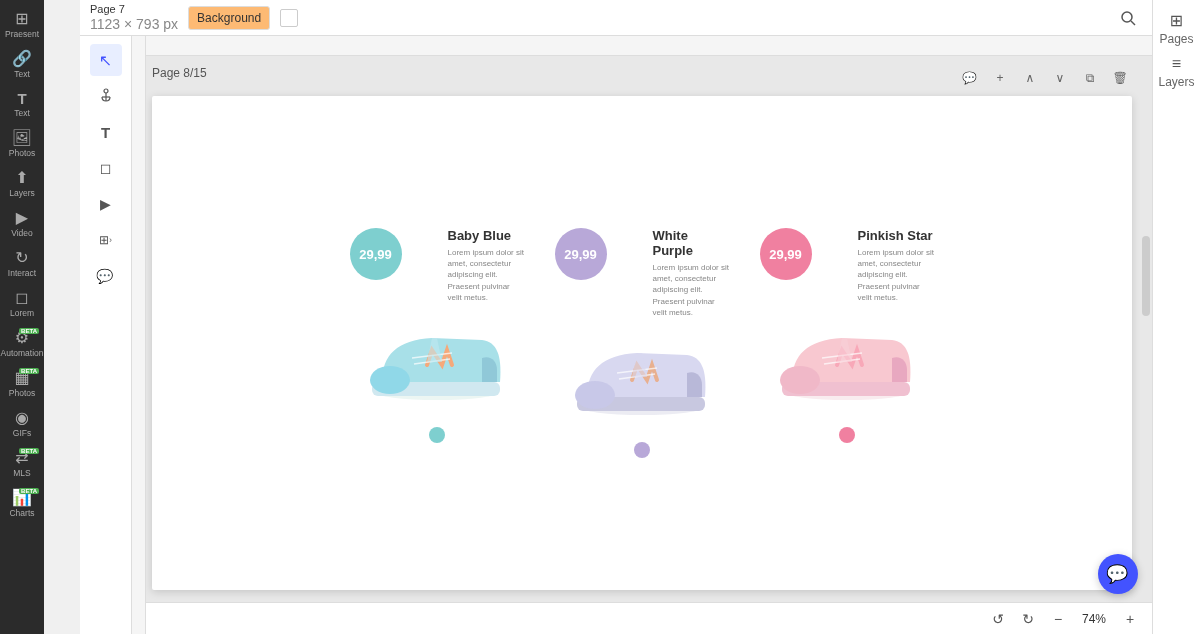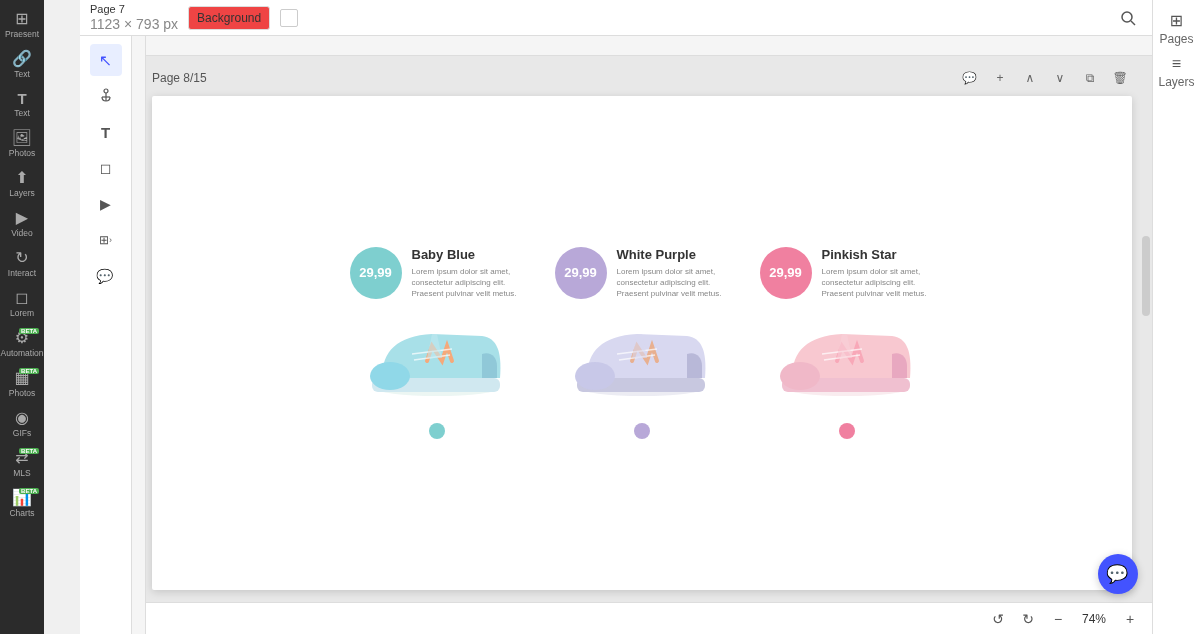--- a/index.html
+++ b/index.html
@@ -88,21 +88,21 @@
       gap: 10px;
     }
     .page-info { font-size: 11px; color: #333; font-weight: 500; }
     .page-dims { font-size: 14px; color: #888; }
     .tab-label {
       font-size: 12px;
       color: #333;
       padding: 4px 8px;
       border: 1px solid #ddd;
       border-radius: 3px;
-      background: #ef4444;
+      background: #fdba74;
     }
     .tab-color-swatch {
       width: 18px;
       height: 18px;
       border: 1px solid #ccc;
       border-radius: 2px;
     }
     .top-bar-spacer { flex: 1; }
     .search-icon-top {
       width: 28px;
@@ -148,21 +148,20 @@
       position: absolute;
       left: 60px;
       top: 20px;
       right: 20px;
       bottom: 40px;
     }
 
     
     .page-header {
       display: flex;
-      align-items: center;
       gap: 8px;
       padding: 6px 0;
       font-size: 12px;
       color: #555;
     }
     .page-header-actions {
       margin-left: auto;
       display: flex;
       gap: 6px;
     }
@@ -216,20 +215,21 @@
       display: flex;
       align-items: center;
       justify-content: center;
       font-size: 15px;
       font-weight: bold;
       color: white;
       flex-shrink: 0;
     }
     .sneaker-info {
       flex: 1;
+      margin-left: 36px;
     }
     .sneaker-name {
       font-size: 13px;
       font-weight: 600;
       color: #333;
       margin-bottom: 4px;
     }
     .sneaker-desc {
       font-size: 8px;
       color: #888;

